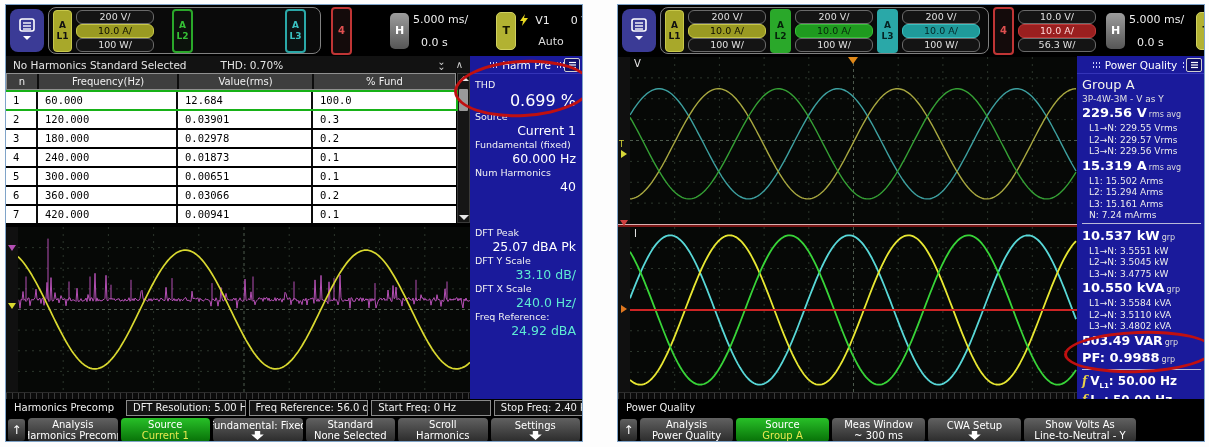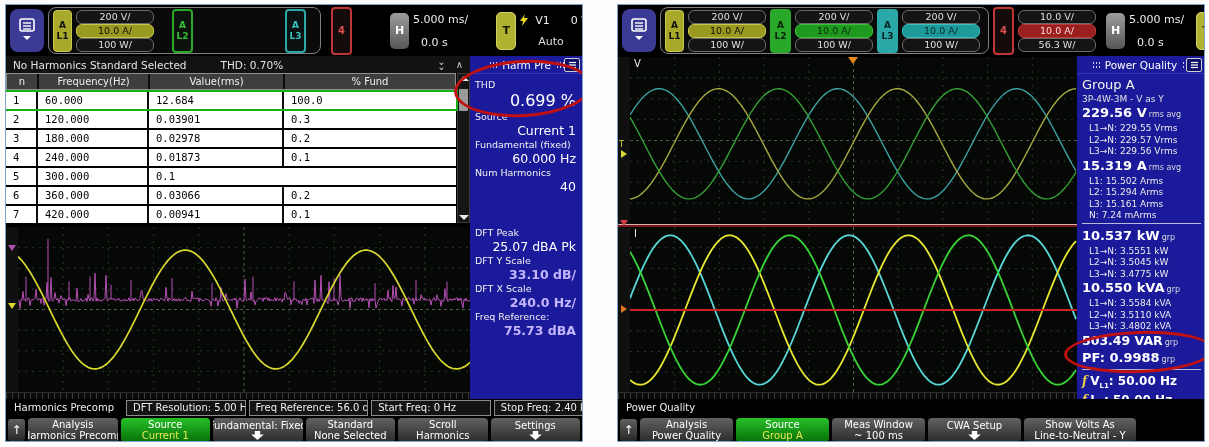--- a/index.html
+++ b/index.html
@@ -42,41 +42,41 @@
   .chevcol{display:flex;flex-direction:column;line-height:5px;letter-spacing:0;}
   .htable{position:absolute;top:68px;left:0;width:450px;}
   .thead{display:flex;border:1px solid #909090;background:#111;}
   .th{background:#3e3e3e;color:#f0f0f0;font-size:10px;height:15px;line-height:15px;text-align:center;border-right:2px solid #0d0d0d;box-sizing:border-box;}
   .th:last-child{border-right:none;}
   .trow{display:flex;margin-top:2px;position:relative;}
   .trow.sel{outline:2px solid #17b117;outline-offset:0px;z-index:2;}
   .td{background:#fff;color:#000;font-family:"DejaVu Sans Mono","Liberation Mono",monospace;font-size:10.5px;height:17px;line-height:17px;padding-left:7px;border-right:2px solid #0d0d0d;box-sizing:border-box;overflow:hidden;}
   .td:last-child{border-right:none;}
   .c0{width:32px;flex:0 0 auto;}
-  .c1{width:111px;flex:0 0 auto;}
+  .c1{width:140px;flex:0 0 auto;}
   .c2{width:135px;flex:0 0 auto;}
   .c3{flex:1;}
   .vscroll{position:absolute;top:68px;left:451px;width:13px;height:150px;background:#161616;border:1px solid #3a3a3a;box-sizing:border-box;}
   .sarr{position:absolute;left:1px;width:0;height:0;border:5px solid transparent;}
   .sarr.up{top:2px;border-bottom-color:#e8e8e8;border-top-width:0;}
   .sarr.down{bottom:2px;border-top-color:#e8e8e8;border-bottom-width:0;}
   .sthumb{position:absolute;top:15px;left:1px;width:9px;height:22px;background:#9a9a9a;border-radius:1px;}
 
   
   .sbar{position:absolute;top:51px;background:#1a1a9b;color:#fff;box-sizing:border-box;}
   #sbarL{left:464px;width:113px;height:343px;}
   #sbarR{left:459px;width:128px;height:343px;}
   .sb-title{height:17px;display:flex;align-items:center;justify-content:center;gap:5px;font-size:10.5px;color:#fff;position:relative;border-bottom:1px solid #3434b8;}
   .dots{width:8px;height:8px;background-image:radial-gradient(#cdd2ff 35%,transparent 40%);background-size:3px 4px;}
   .sb-menu{position:absolute;right:3px;top:2px;width:14px;height:12px;background:#10106a;border:1px solid #cfcfcf;border-radius:2px;display:flex;align-items:center;justify-content:center;}
   .sb-fields{padding:4px 5px 0 5px;}
   .fld .flabel{font-size:9.5px;line-height:13px;color:#f2f2f2;}
   .fld .fval{font-size:12.5px;line-height:15px;text-align:right;color:#fff;padding-right:2px;}
   .fld .fval.lg{font-size:16px;line-height:19px;}
-  .fld .fval.dim{color:#c4b5fd;font-weight:bold;}
+  .fld .fval.dim{color:#5eead4;}
   .fld{margin-bottom:0;}
   
   .pq-body{padding:2px 4px 0 5px;}
   .pq-group{font-size:13px;line-height:17px;color:#f4f4ec;}
   .pq-config{font-size:9px;line-height:12px;color:#e2e2e2;}
   .pq-big{font-size:13px;line-height:16px;font-weight:bold;color:#fff;white-space:nowrap;}
   .pq-big .sfx{font-size:8px;font-weight:normal;color:#dcdcdc;margin-left:2px;}
   .pq-big.sm{font-size:12.5px;line-height:15px;}
   .pq-sub{font-size:9px;line-height:11.5px;color:#ececec;padding-left:7px;white-space:nowrap;}
   .pq-div{border-top:1px solid #b8b8d8;height:4px;margin-top:1px;}
@@ -225,20 +225,21 @@
           </div>
           <div class="trow">
             <div class="td c0">4</div>
             <div class="td c1">240.000</div>
             <div class="td c2">0.01873</div>
             <div class="td c3">0.1</div>
           </div>
           <div class="trow">
             <div class="td c0">5</div>
             <div class="td c1">300.000</div>
+            <div class="td c2">0.00651</div>
             <div class="td c3">0.1</div>
           </div>
           <div class="trow">
             <div class="td c0">6</div>
             <div class="td c1">360.000</div>
             <div class="td c2">0.03066</div>
             <div class="td c3">0.2</div>
           </div>
           <div class="trow">
             <div class="td c0">7</div>
@@ -291,21 +292,21 @@
           <div class="fld">
             <div class="flabel">DFT Y Scale</div>
             <div class="fval dim">33.10 dB/</div>
           </div>
           <div class="fld">
             <div class="flabel">DFT X Scale</div>
             <div class="fval dim">240.0 Hz/</div>
           </div>
           <div class="fld">
             <div class="flabel">Freq Reference:</div>
-            <div class="fval dim">75.73 dBA</div>
+            <div class="fval dim">24.92 dBA</div>
           </div>
         </div>
     </aside>
 
     <div class="wavebox" id="waveboxL">
       <div class="wstrip">
         <span class="mk mkM"></span>
         <span class="mk mkI"></span>
       </div>
       <svg id="waveL" width="452" height="165">
@@ -554,21 +555,21 @@
     <div class="skey">
           <span>Analysis</span>
           <span class="b2">Power Quality</span>
         </div>
         <div class="skey active">
           <span>Source</span>
           <span class="b2 yellow">Group A</span>
         </div>
         <div class="skey">
           <span>Meas Window</span>
-          <span class="b2">~ 100 ms</span>
+          <span class="b2">~ 300 ms</span>
         </div>
         <div class="skey">
           <span>CWA Setup</span>
           <svg width="13" height="9" viewBox="0 0 14 10">
             <path d="M4 0h6v4h4l-7 6-7-6h4z" fill="#fff"></path>
           </svg>
         </div>
         <div class="skey wide">
           <span>Show Volts As</span>
           <span class="b2">Line-to-Neutral - Y</span>

